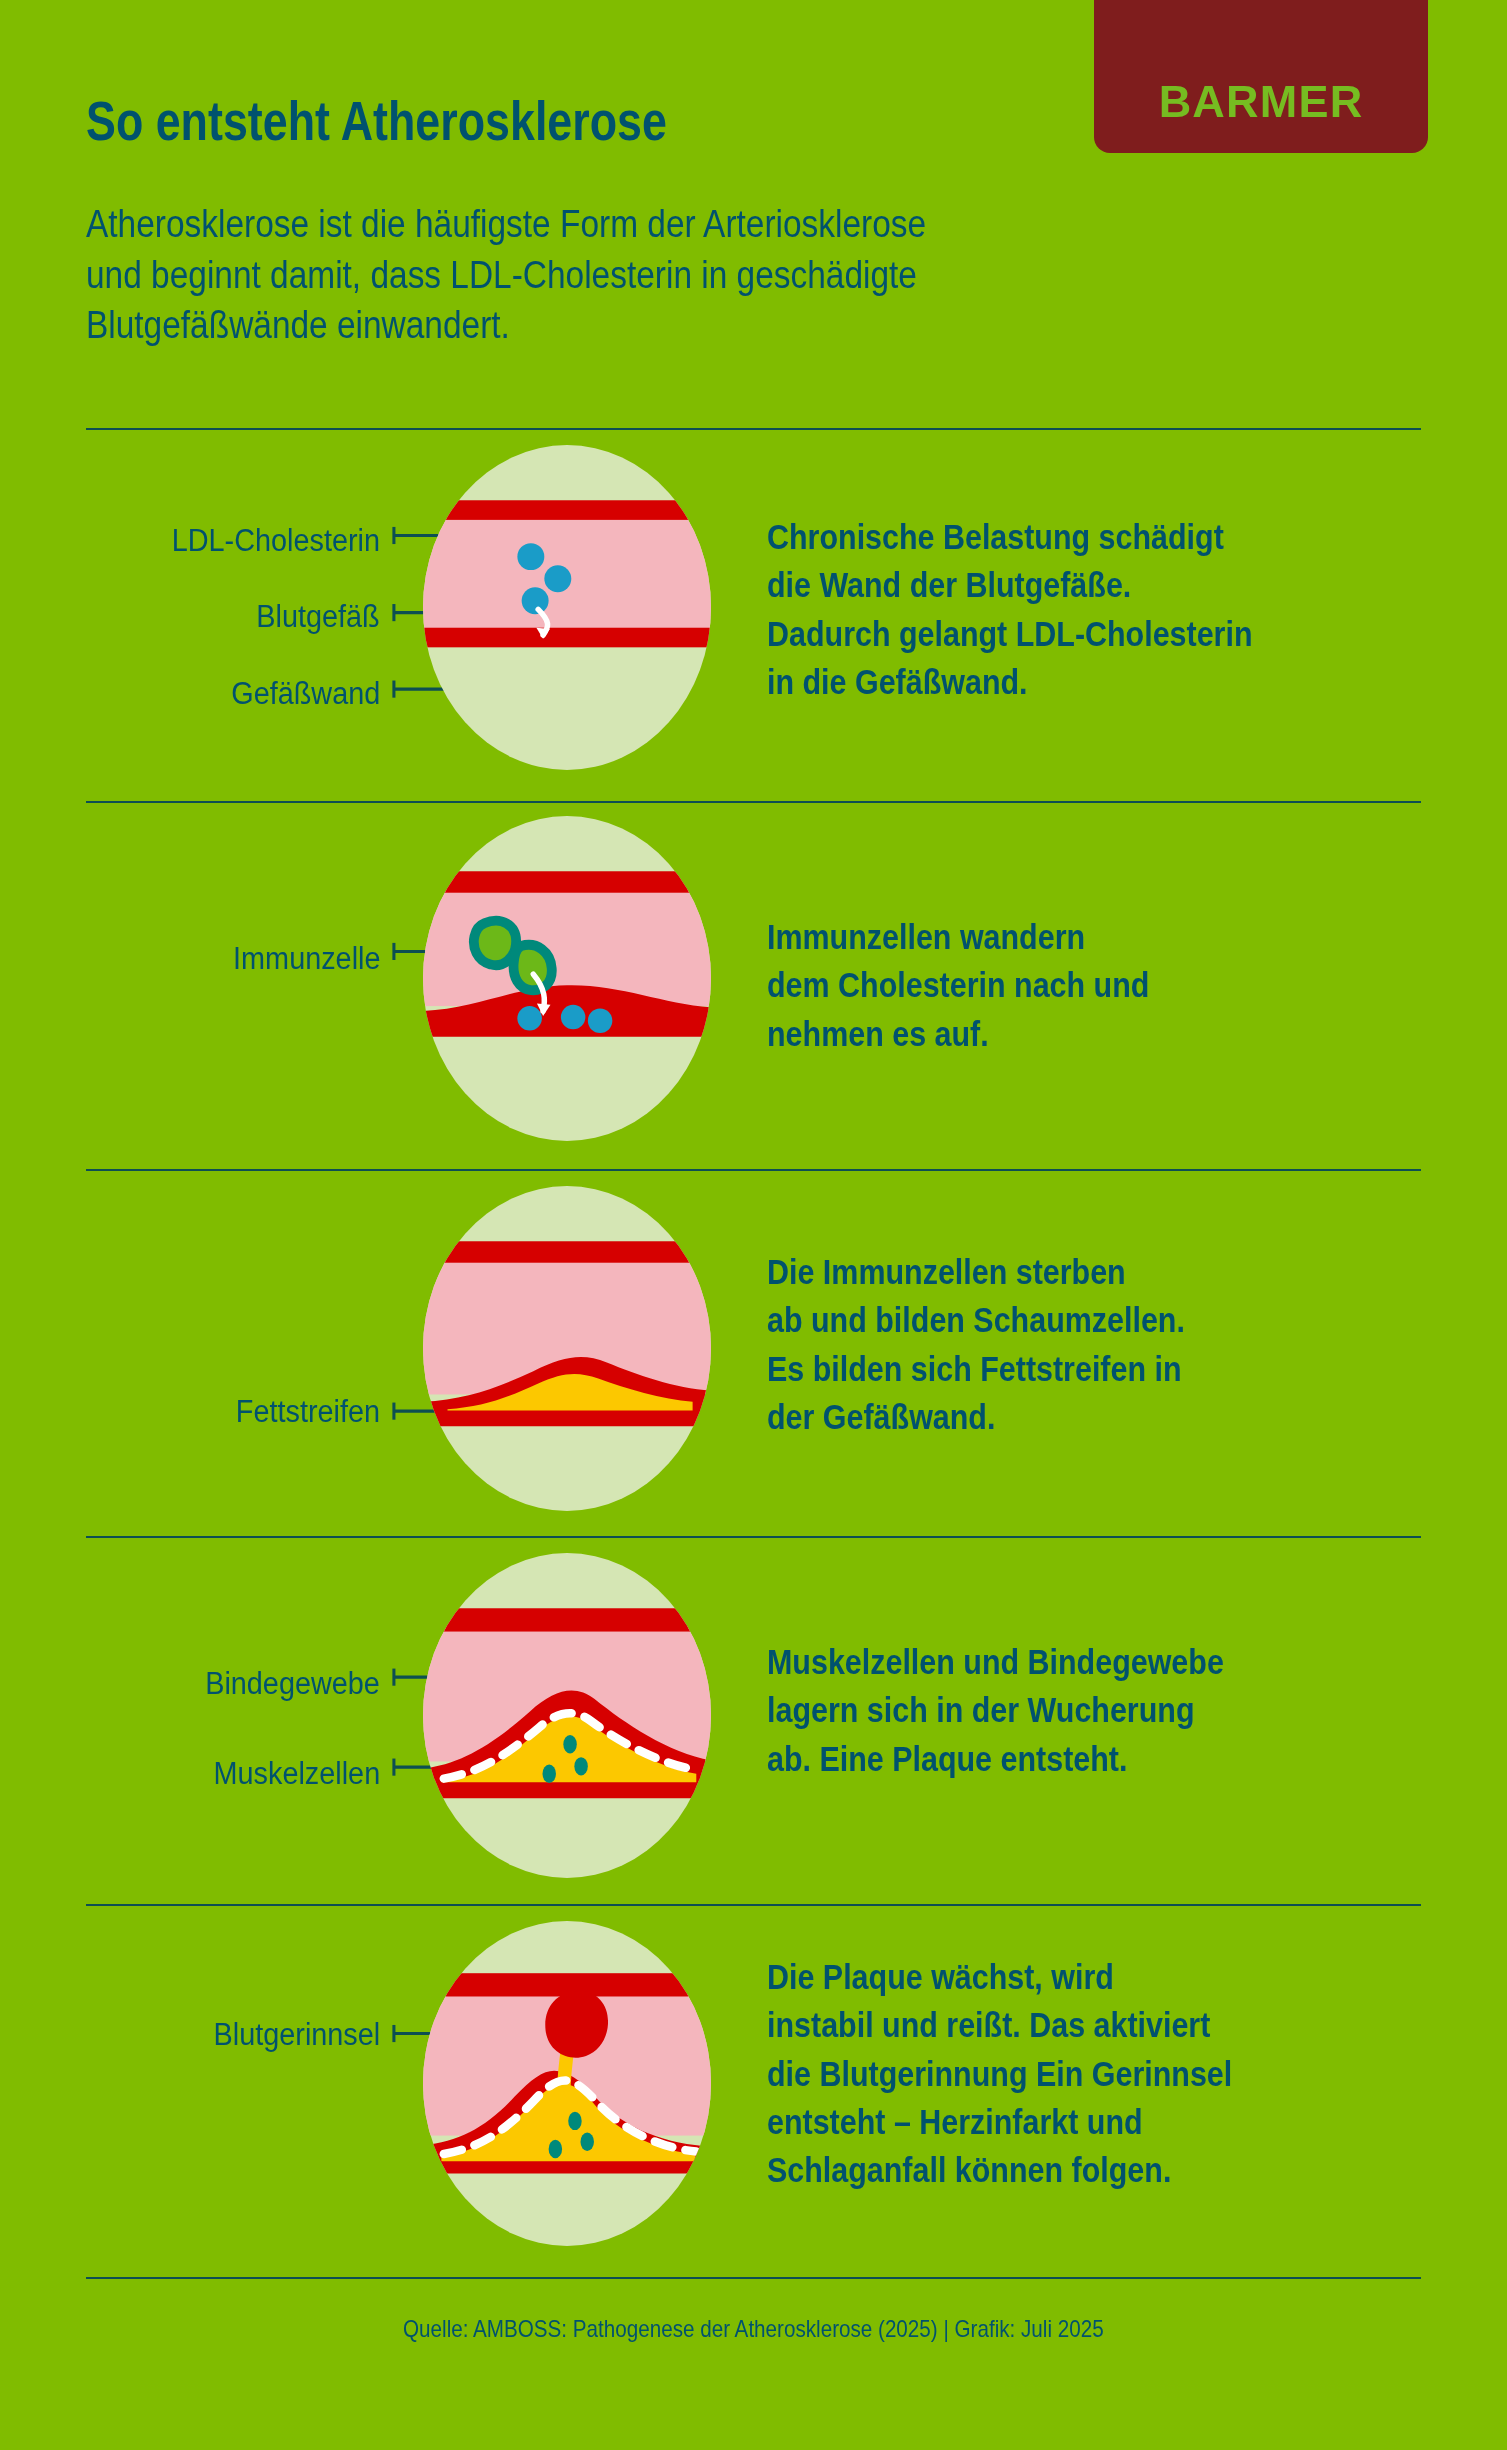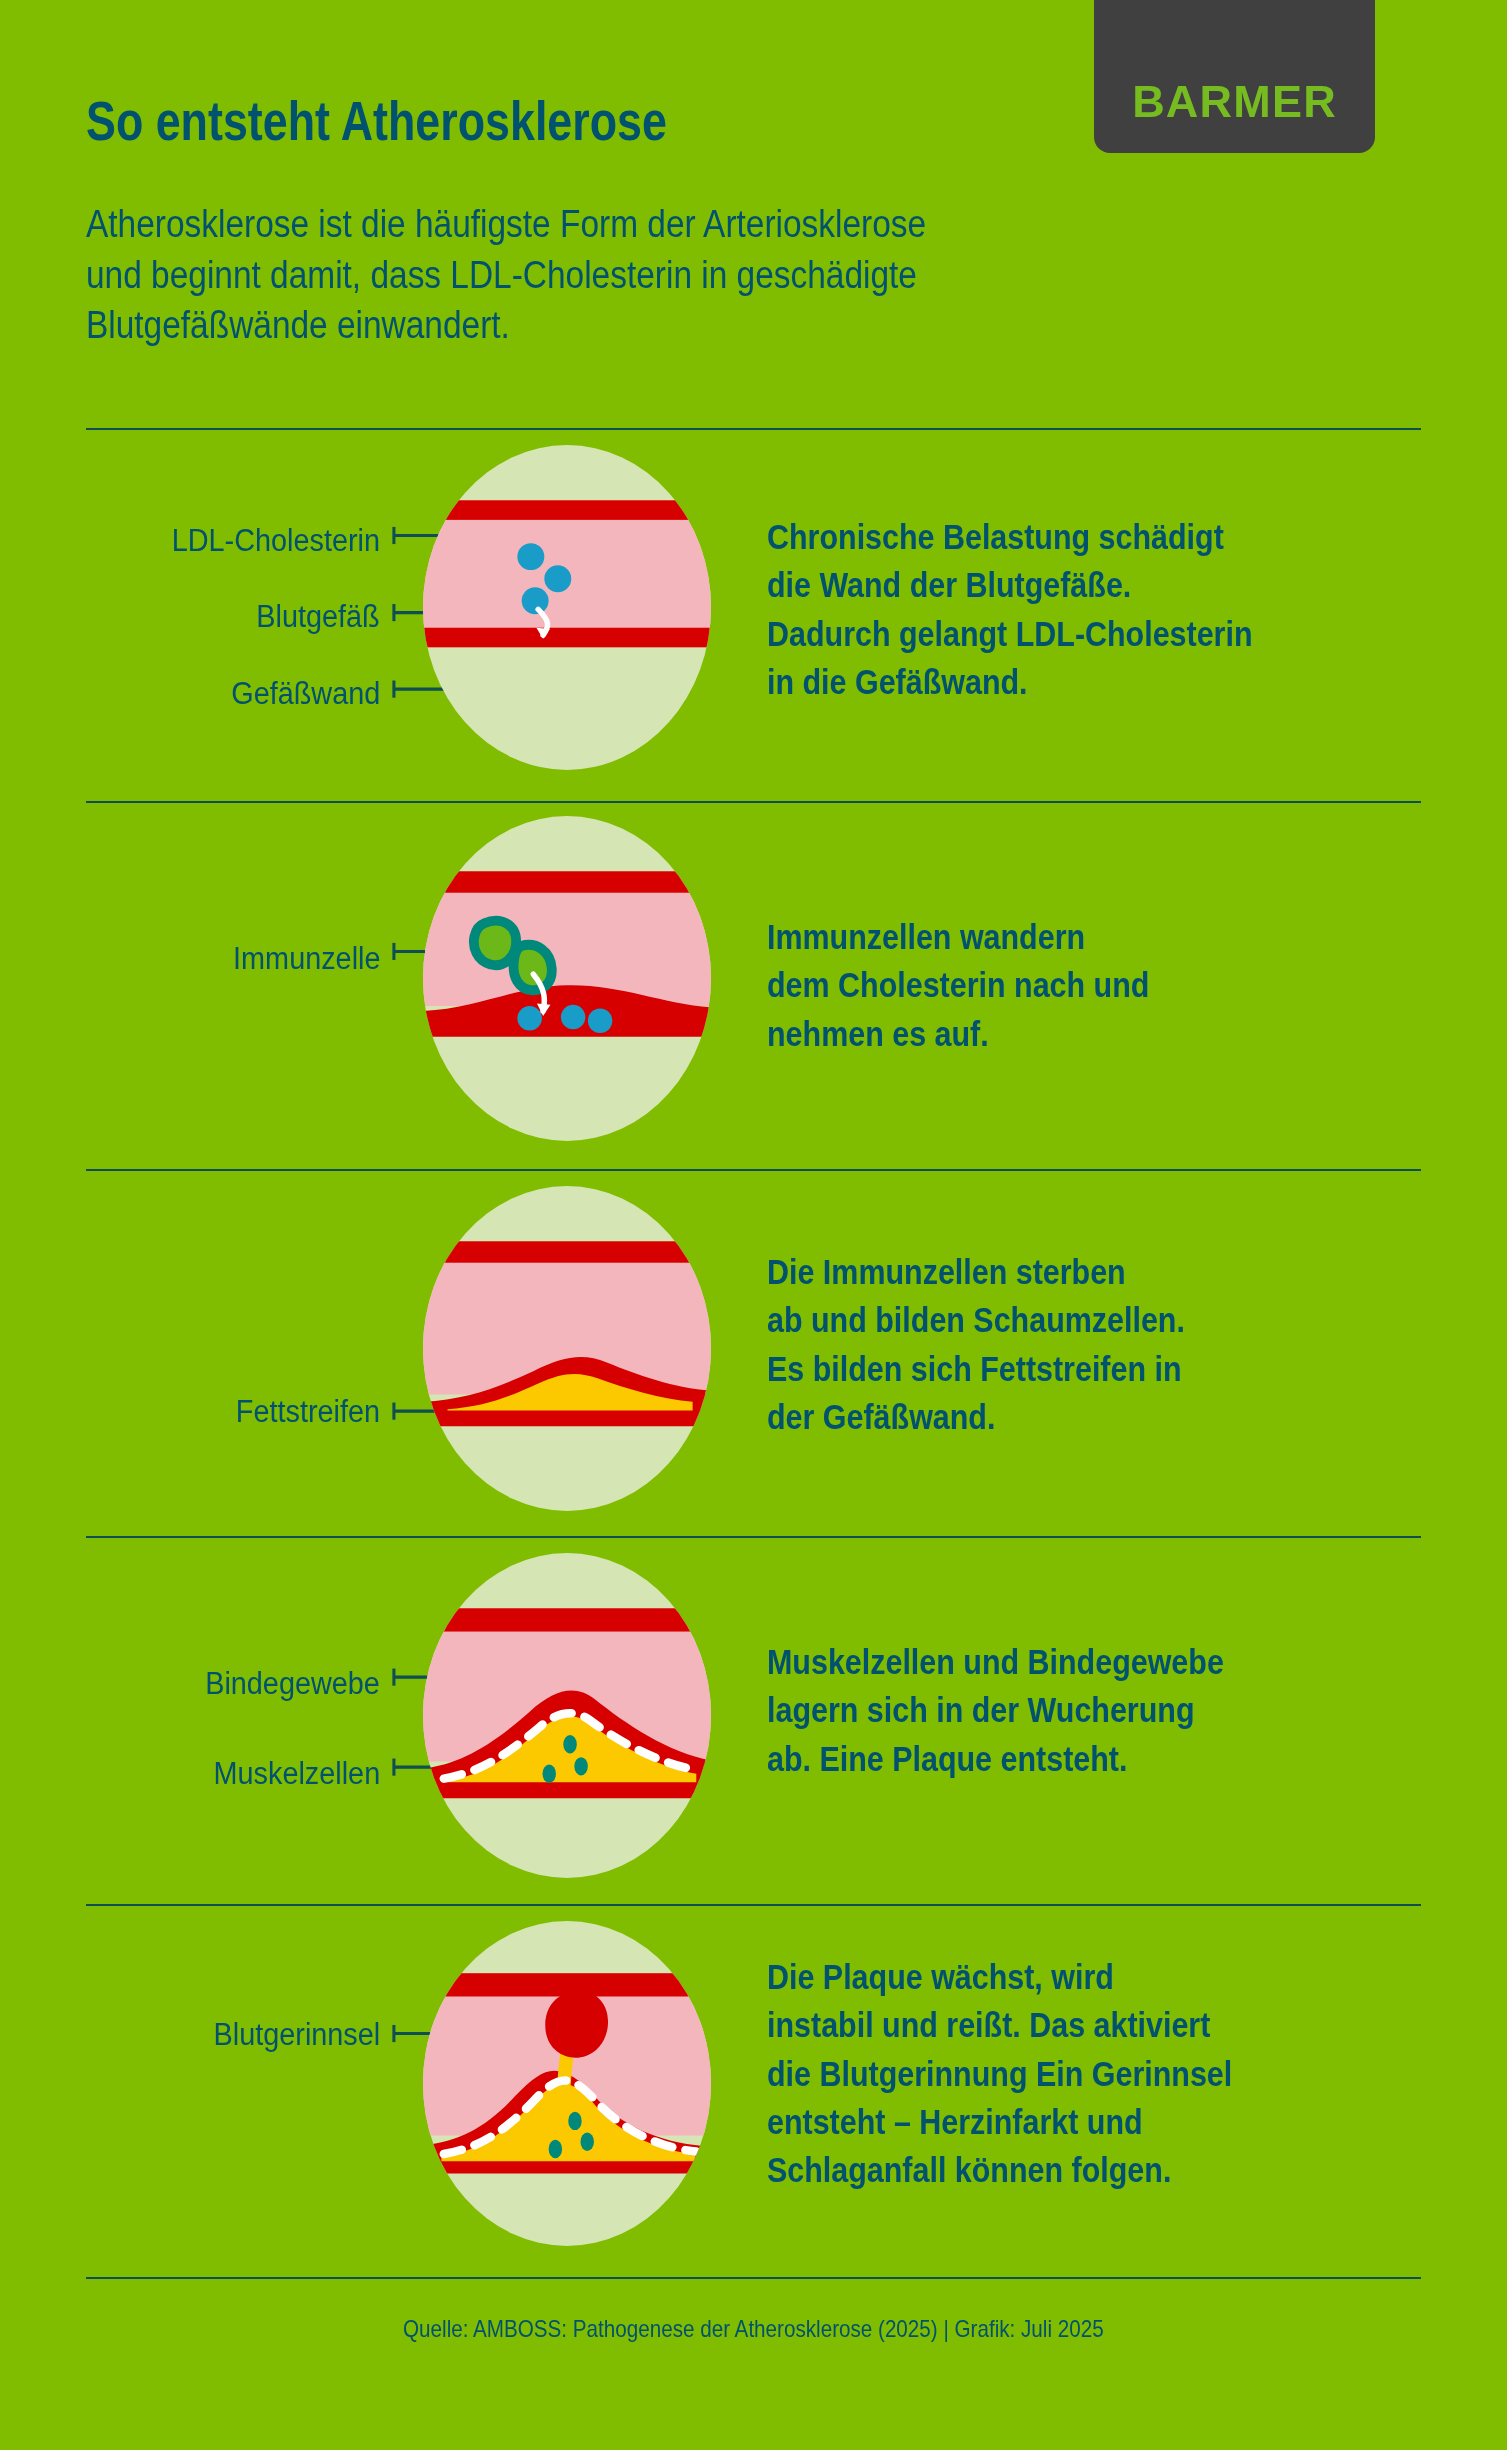--- a/index.html
+++ b/index.html
@@ -6,22 +6,22 @@
   body{
     width:1507px;height:2450px;
     background:#80bc00;
     font-family:"Liberation Sans", sans-serif;
     position:relative;overflow:hidden;
   }
   .page{position:relative;width:1507px;height:2450px;}
 
   
   .logo-box{
-    position:absolute;left:1094px;top:0;width:281px;height:153px;
-    background:#404040;border-bottom-left-radius:16px;border-bottom-right-radius:16px;
+    position:absolute;left:1094px;top:0;width:334px;height:153px;
+    background:#7f1d1d;border-bottom-left-radius:16px;border-bottom-right-radius:16px;
     display:flex;align-items:flex-end;justify-content:center;padding-bottom:29px;
     box-sizing:border-box;
   }
   .logo-text{
     color:#76bc21;font-size:45px;font-weight:bold;letter-spacing:1.2px;
     font-family:"Liberation Sans", sans-serif;line-height:1;
   }
 
   
   .title{

